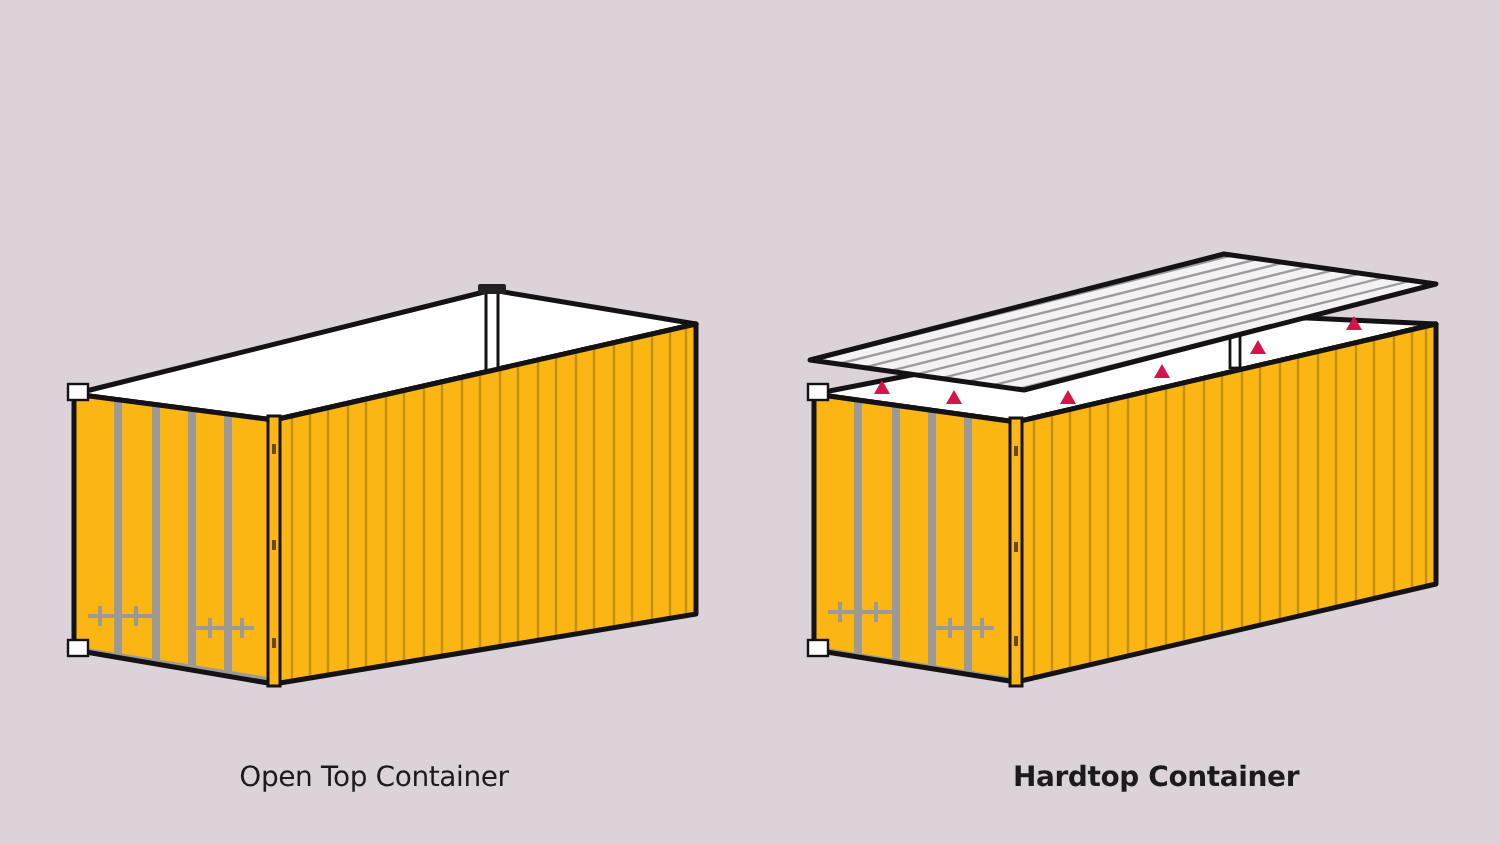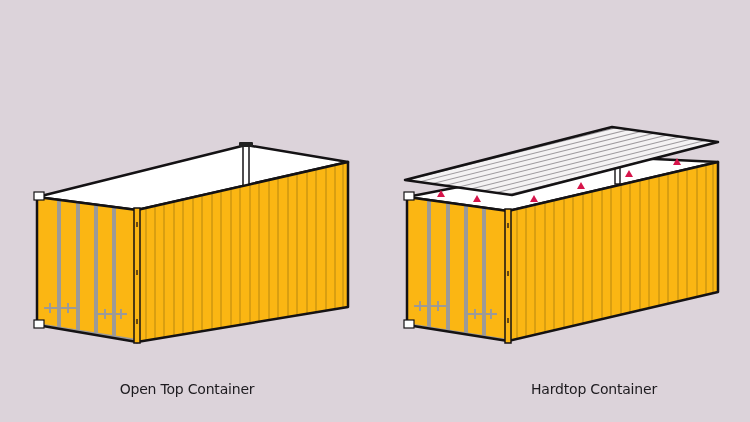--- a/index.html
+++ b/index.html
@@ -13,21 +13,21 @@
     .caption {
       position: absolute;
       font-family: "DejaVu Sans", sans-serif;
       font-size: 14px;
       color: #1c1a1e;
       white-space: nowrap;
       transform: translateX(-50%);
       letter-spacing: -0.2px;
     }
     #cap-left { left: 187px; top: 334px; }
-    #cap-right { left: 594px; top: 334px; }
+    #cap-right { left: 578px; top: 334px; font-weight: bold; }
   </style>
 </head>
 <body>
 
 <div id="stage">
   <svg width="750" height="422" viewBox="0 0 750 422" xmlns="http://www.w3.org/2000/svg">
     <defs>
       <clipPath id="clipL-side">
           <polygon points="137,163 348,115 348,260 137,295"></polygon>
         </clipPath>

